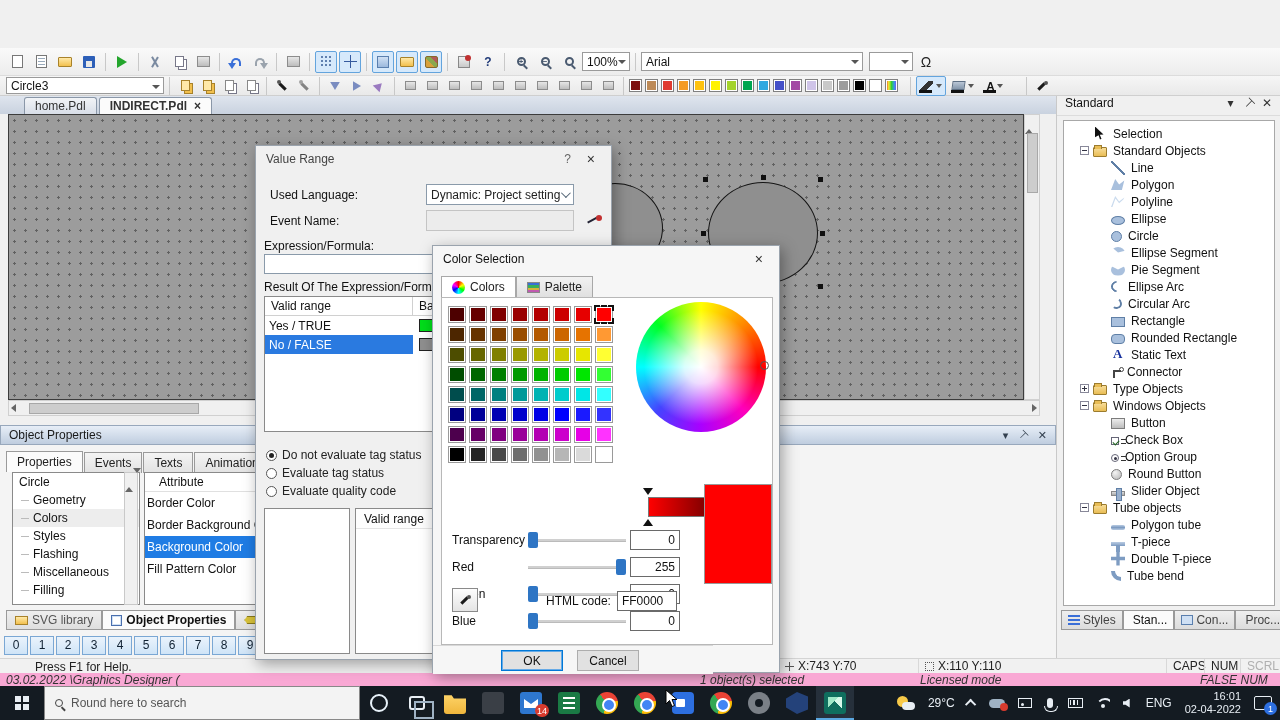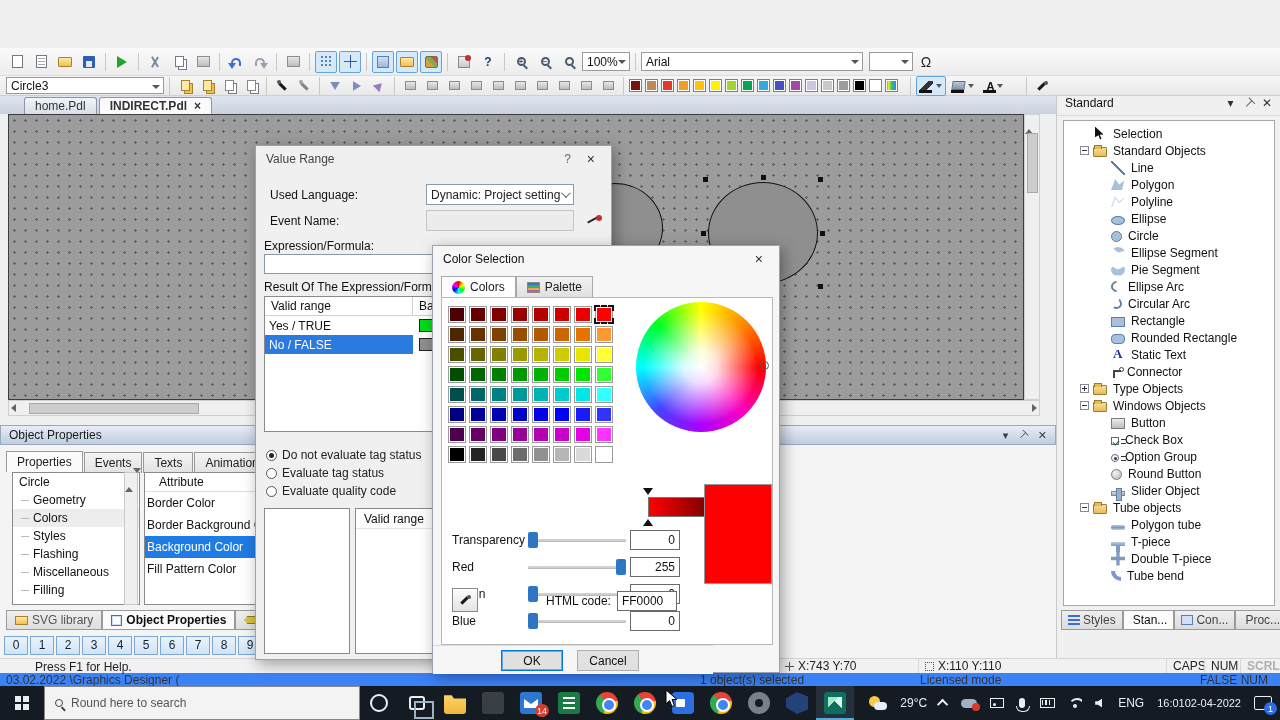--- a/index.html
+++ b/index.html
@@ -234,26 +234,26 @@
   .htmlrow input{width:60px;height:20px;border:1px solid #6a6a6a;padding:2px 4px;margin-left:6px;font-size:12px;color:#111;background:#fff;}
   .btnrow{position:absolute;left:0;top:399px;width:280px;height:29px;border-top:1px solid #d8d8d8;background:#f6f6f6;display:flex;justify-content:flex-end;gap:14px;padding:4px 8px 0 0;}
   .btn{min-width:62px;height:21px;background:#e1e1e1;border:1px solid #adadad;display:flex;align-items:center;justify-content:center;color:#111;}
   .btn.focused{border:1px solid #0078d7;box-shadow:0 0 0 1px #66aae6 inset;}
 
   
   .statusbar{position:absolute;left:0;top:658px;width:1280px;height:15px;background:#f1f1f1;border-top:1px solid #d4d4d4;color:#222;z-index:10;}
   .statusbar .help{position:absolute;left:35px;top:1px;}
   .sbcell{position:absolute;top:0;height:100%;border-left:1px solid #d8d8d8;display:flex;align-items:center;padding-left:6px;gap:4px;}
   .keylabel{color:#222;}
-  .keylabel.off{color:#b0b0b0;font-weight:bold;}
+  .keylabel.off{color:#b0b0b0;}
   .cross{width:9px;height:9px;position:relative;}
   .cross::before{content:"";position:absolute;left:4px;top:0;width:1px;height:9px;background:#555;}
   .cross::after{content:"";position:absolute;left:0;top:4px;width:9px;height:1px;background:#555;}
   .sizebox{width:9px;height:9px;border:1px dotted #555;}
-  .statusbar2{position:absolute;left:0;top:673px;width:1280px;height:13px;background:#3b82f6;overflow:hidden;color:#333;z-index:9;}
+  .statusbar2{position:absolute;left:0;top:673px;width:1280px;height:13px;background:#f9a8d4;overflow:hidden;color:#333;z-index:9;font-style:italic;}
   .statusbar2 span{position:absolute;top:0;}
 
   
   .taskbar{position:absolute;left:0;top:686px;width:1280px;height:34px;background:#141b22;display:flex;align-items:center;z-index:40;}
   .startbtn{width:44px;height:34px;display:flex;align-items:center;justify-content:center;}
   .winlogo{width:14px;height:14px;display:grid;grid-template-columns:6px 6px;grid-template-rows:6px 6px;gap:2px;}
   .winlogo i{background:#e8eef4;}
   .searchbox{width:316px;height:34px;background:#f3f3f3;border:1px solid #888;display:flex;align-items:center;gap:8px;padding-left:10px;color:#555;}
   .maggl{width:8px;height:8px;border:1.5px solid #444;border-radius:50%;position:relative;}
   .maggl::after{content:"";position:absolute;right:-4px;bottom:-3px;width:5px;height:1.5px;background:#444;transform:rotate(45deg);}
@@ -290,21 +290,21 @@
   .casticon{width:14px;height:10px;border:1.5px solid #e8eef4;position:relative;}
   .casticon::after{content:"";position:absolute;left:2px;bottom:1px;width:3px;height:3px;border-radius:50%;background:#e8eef4;}
   .micicon{width:6px;height:10px;border-radius:3px;background:#e8eef4;position:relative;margin:0 2px;}
   .micicon::after{content:"";position:absolute;left:-3px;bottom:-4px;width:12px;height:5px;border:1.5px solid #e8eef4;border-top:none;border-radius:0 0 6px 6px;}
   .kbicon{width:15px;height:10px;border:1.5px solid #e8eef4;position:relative;}
   .kbicon::after{content:"";position:absolute;left:1px;top:1px;width:10px;height:5px;background:repeating-linear-gradient(90deg,#e8eef4 0 1.5px,transparent 1.5px 3.5px);}
   .wifiicon{width:14px;height:10px;position:relative;overflow:hidden;}
   .wifiicon::before{content:"";position:absolute;left:0;top:0;width:14px;height:14px;border:2px solid #e8eef4;border-radius:50%;clip-path:polygon(0 0,100% 0,50% 50%);}
   .wifiicon::after{content:"";position:absolute;left:5px;top:6px;width:4px;height:4px;background:#e8eef4;border-radius:50%;}
   .spkicon{width:7px;height:9px;background:#e8eef4;clip-path:polygon(0 30%,40% 30%,100% 0,100% 100%,40% 70%,0 70%);position:relative;margin-right:3px;}
-  .clock{display:flex;align-items:flex-end;line-height:13px;font-size:11px;}
+  .clock{display:flex;flex-direction:column;align-items:flex-end;line-height:13px;font-size:11px;}
   .notifbadge{width:18px;height:14px;border:1.5px solid #e8eef4;border-radius:2px;position:relative;}
   .notifbadge span{position:absolute;right:-6px;bottom:-6px;width:13px;height:13px;background:#2d6fe0;border-radius:50%;color:#fff;font-size:9px;display:flex;align-items:center;justify-content:center;}
   .cursor{position:absolute;left:664px;top:689px;z-index:100;}
 </style>
 </head>
 <body>
 
 <div class="screen">
 
 

